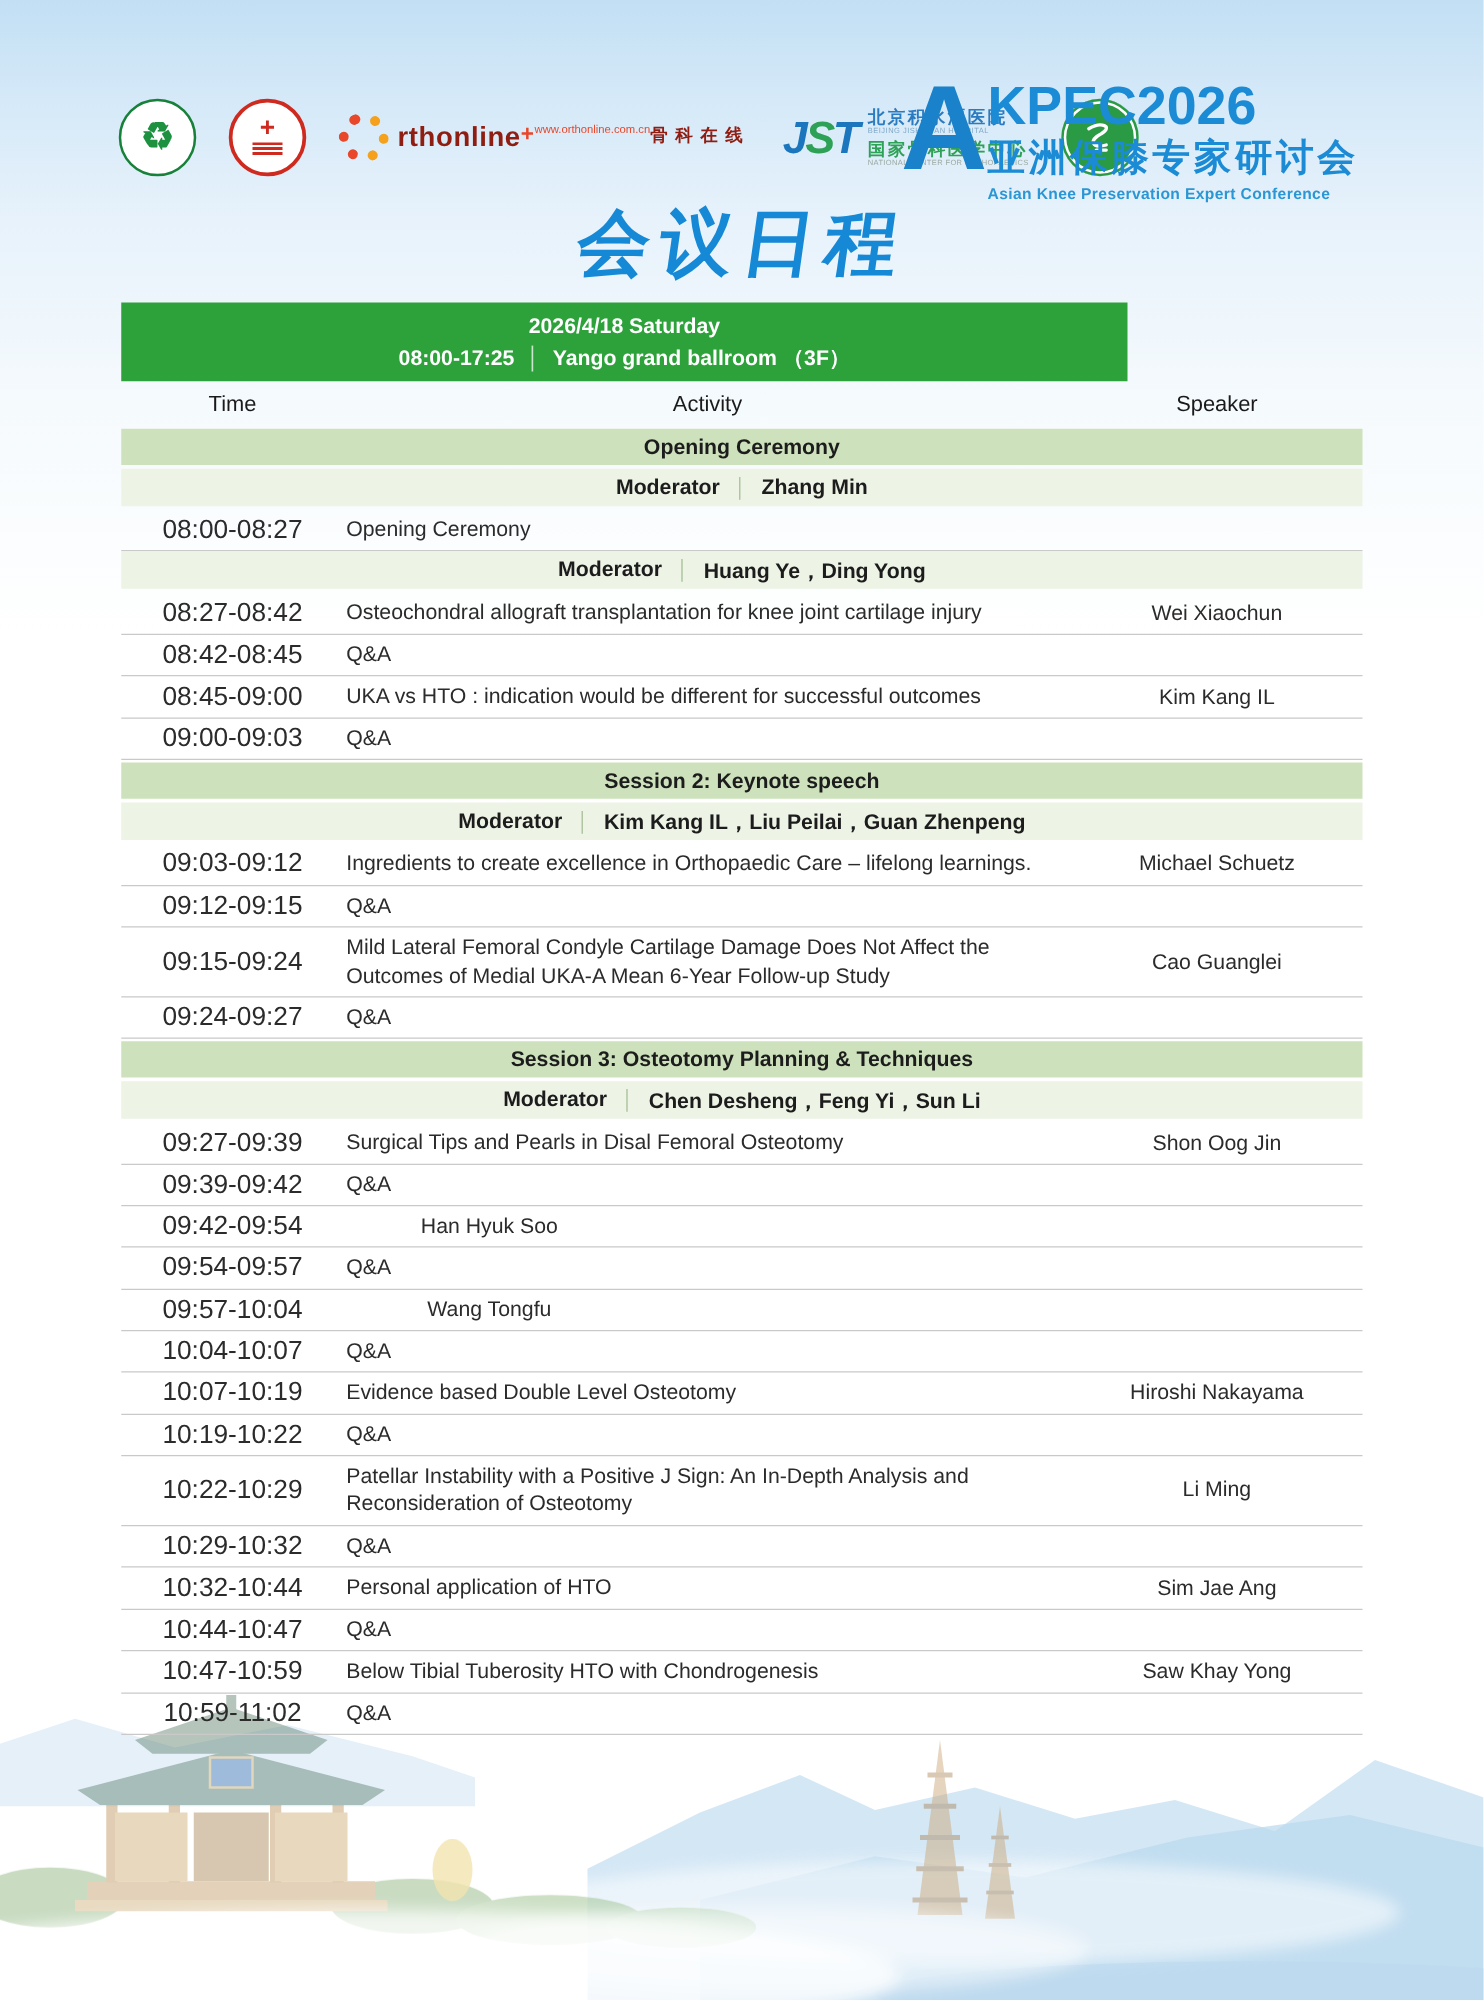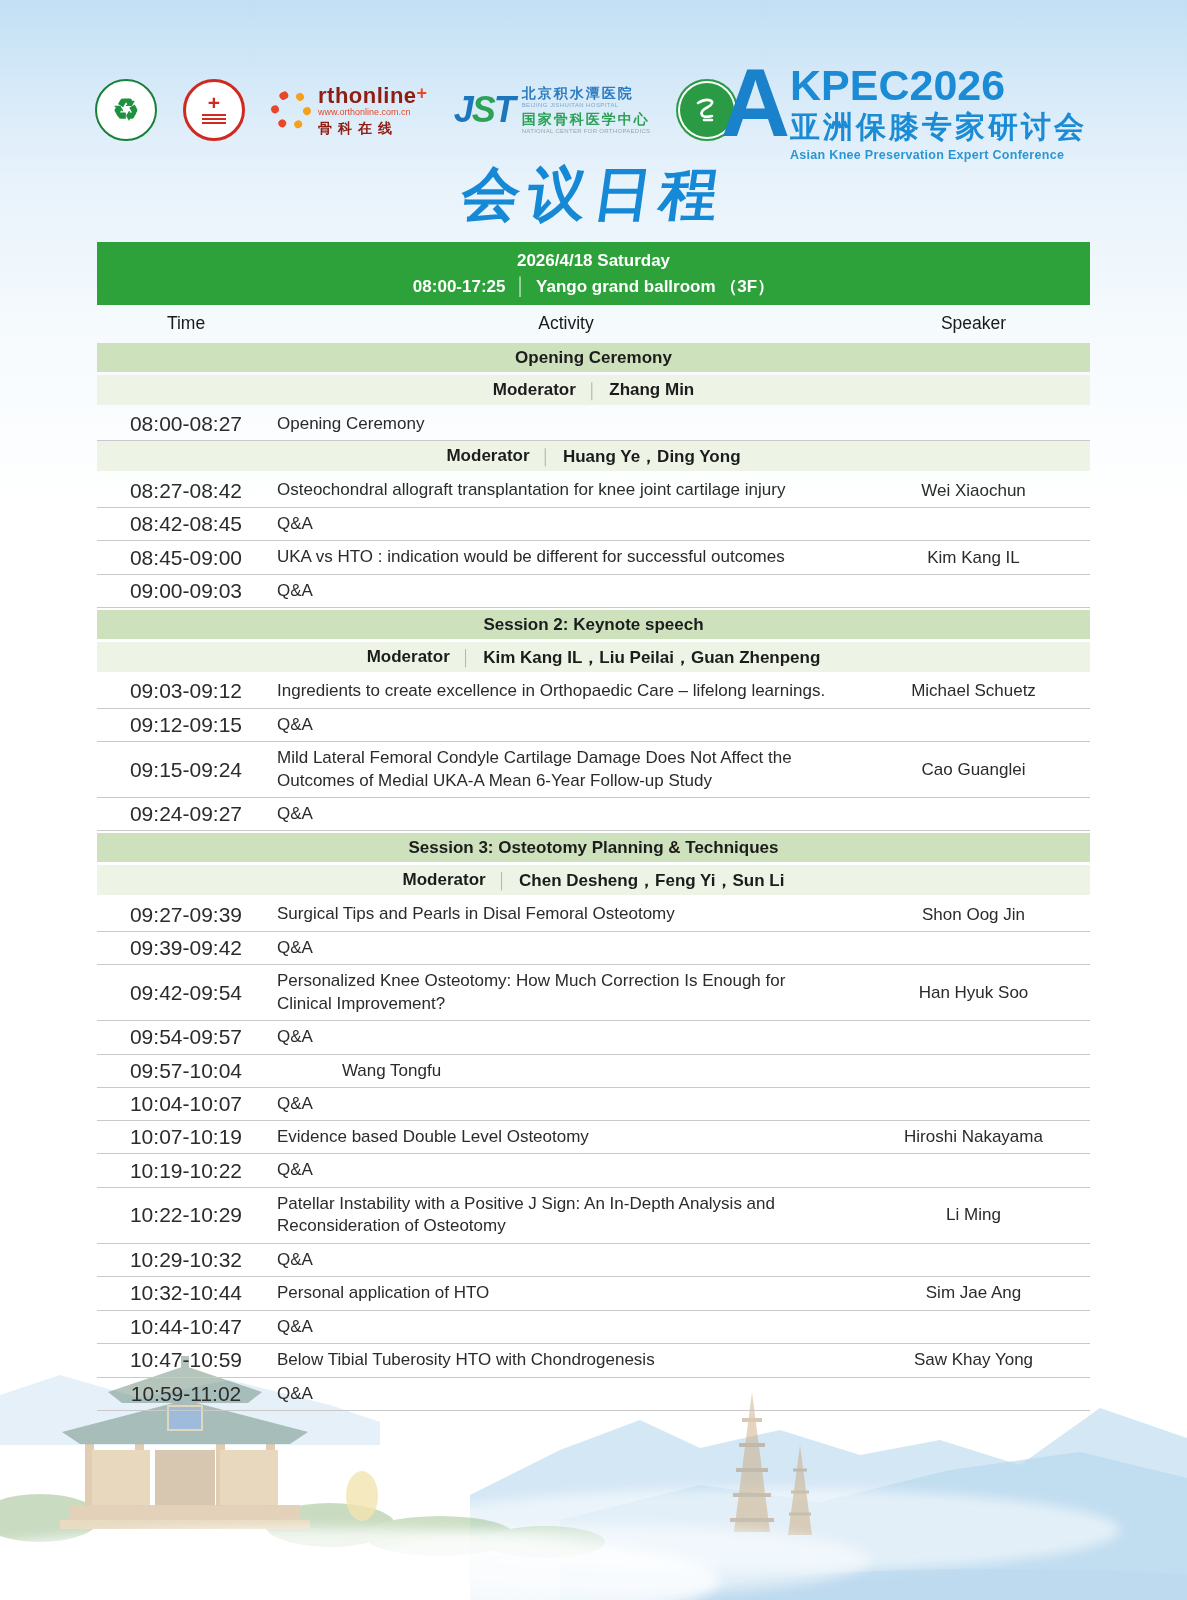--- a/index.html
+++ b/index.html
@@ -18,21 +18,21 @@
   .logo-strip{ position:absolute; top:68px; left:95px; height:84px; display:flex; align-items:center; gap:26px; }
   .circle-logo{ border-radius:50%; display:flex; align-items:center; justify-content:center; flex:none; }
   .logo-aging{ width:62px; height:62px; background:#fff; border:2px solid #17813a; }
   .logo-aging .recycle{ color:#1d9140; font-size:30px; line-height:1; font-weight:bold; }
   .logo-redseal{ width:62px; height:62px; background:#fff; border:3px solid #cf2a1f; flex-direction:column; gap:3px; }
   .logo-redseal .cross{ color:#cf2a1f; font-size:21px; font-weight:900; line-height:0.8; }
   .logo-redseal .bld{ width:24px; height:11px;
     background:repeating-linear-gradient(180deg,#cf2a1f 0 2px,transparent 2px 4px); }
   .logo-orth{ display:flex; align-items:center; gap:7px; }
   .o-ring{ width:40px; height:40px; border-radius:50%; border:8px dotted #f5a11b; border-left-color:#e8472a; border-top-color:#e8472a; transform:rotate(-25deg); flex:none; }
-  .o3text{ display:flex; flex-direction:column; line-height:1.05; }
+  .o3text{ display:flex; line-height:1.05; }
   .orth-brand{ font-size:22px; font-weight:800; color:#8f1d12; letter-spacing:0.5px; }
   .orth-brand .plus{ color:#e8472a; font-size:18px; vertical-align:4px; }
   .orth-url{ font-size:9px; color:#e8472a; margin-top:1px; }
   .orth-cn{ font-size:14px; font-weight:700; color:#8f1d12; letter-spacing:6px; margin-top:3px; white-space:nowrap; }
   .logo-jst{ display:flex; align-items:center; gap:8px; }
   .jst-abbr{ font-size:36px; font-weight:900; font-style:italic; letter-spacing:-2px; line-height:1; }
   .jst-abbr .j{ color:#1b76bd; } .jst-abbr .s{ color:#2da156; } .jst-abbr .t{ color:#1b76bd; }
   .jst-text{ display:flex; flex-direction:column; line-height:1; }
   .jst-cn1{ font-size:14px; font-weight:800; color:#2a7bc0; letter-spacing:2px; white-space:nowrap; }
   .jst-en1{ font-size:6px; color:#7fa8c9; letter-spacing:0.4px; margin:2px 0 4px; }
@@ -46,21 +46,21 @@
   .akpec-col{ display:flex; flex-direction:column; }
   .akpec-kpec{ font-size:43px; font-weight:800; color:#1a8bd4; line-height:1; letter-spacing:0; }
   .akpec-cn{ font-size:30px; font-weight:800; color:#1a8bd4; letter-spacing:3px; line-height:1.2; margin-top:2px; white-space:nowrap; }
   .akpec-en{ font-size:12.5px; font-weight:700; color:#2a96d4; letter-spacing:0.3px; margin-top:3px; white-space:nowrap; }
 
   
   .title-row{ position:absolute; top:156px; left:0; width:100%; text-align:center; }
   .page-title{ display:inline-block; font-size:58px; font-weight:900; color:#1589d6; letter-spacing:8px; transform:skewX(-8deg); }
 
   
-  .banner{ position:absolute; top:242px; left:97px; width:993px; height:63px; background:#2ea23a;
+  .banner{ position:absolute; top:242px; left:97px; width:805px; height:63px; background:#2ea23a;
     color:#fff; display:flex; flex-direction:column; align-items:center; justify-content:center;
     font-weight:700; font-size:17px; line-height:1.5; }
   .banner .sep{ opacity:0.75; font-weight:400; margin:0 10px; }
 
   
   .col-headers{ position:absolute; top:305px; left:97px; width:993px; height:36px; display:flex; align-items:center;
     color:#1a1a1a; font-size:17.5px; }
   .col-time{ width:178px; text-align:center; }
   .col-activity{ flex:1; text-align:center; }
   .col-speaker{ width:233px; text-align:center; }
@@ -270,21 +270,20 @@
         <div class="cell-activity">Surgical Tips and Pearls in Disal Femoral Osteotomy</div>
         <div class="cell-speaker">Shon Oog Jin</div>
       </div>
       <div class="row item">
         <div class="cell-time">09:39-09:42</div>
         <div class="cell-activity">Q&amp;A</div>
         <div class="cell-speaker"></div>
       </div>
       <div class="row item">
         <div class="cell-time">09:42-09:54</div>
-        <div class="cell-activity">Personalized Knee Osteotomy: How Much Correction Is Enough for Clinical Improvement?</div>
         <div class="cell-speaker">Han Hyuk Soo</div>
       </div>
       <div class="row item">
         <div class="cell-time">09:54-09:57</div>
         <div class="cell-activity">Q&amp;A</div>
         <div class="cell-speaker"></div>
       </div>
       <div class="row item">
         <div class="cell-time">09:57-10:04</div>
         <div class="cell-speaker">Wang Tongfu</div>

